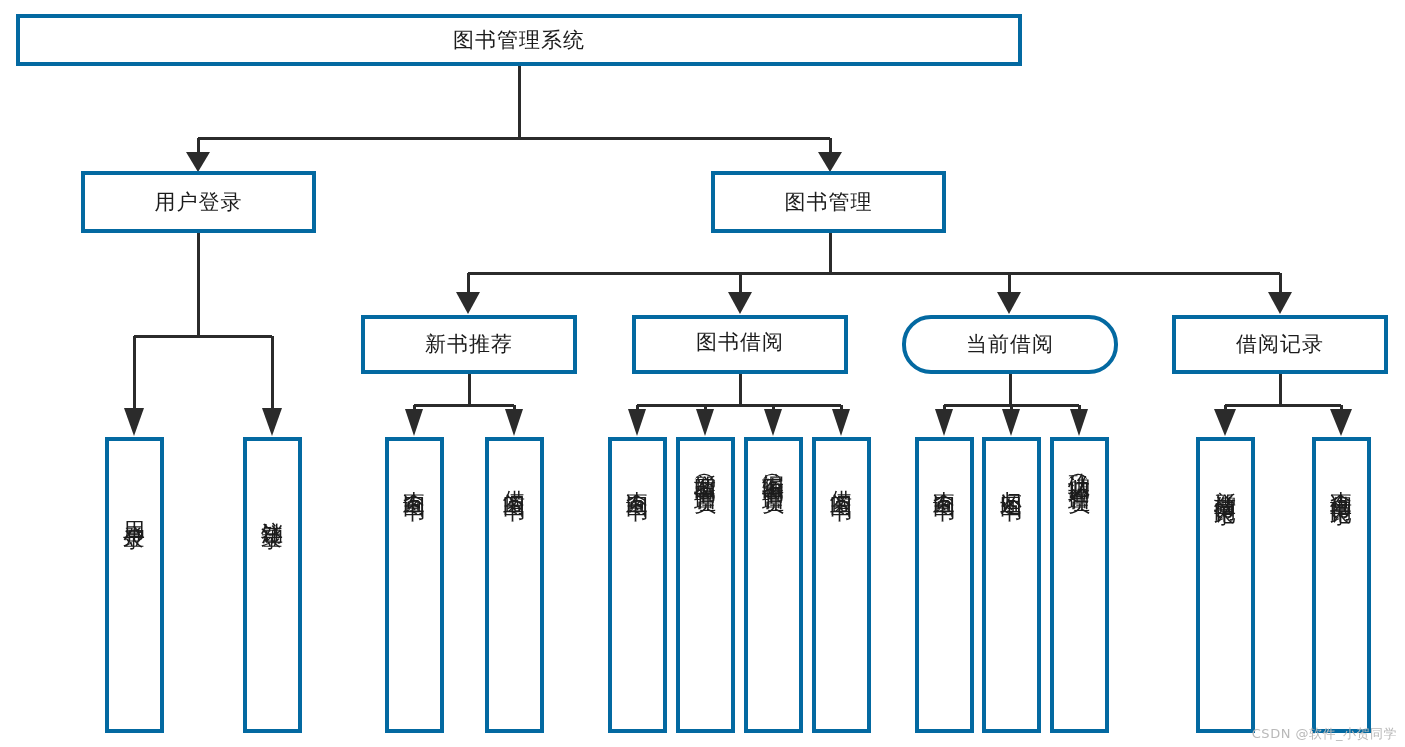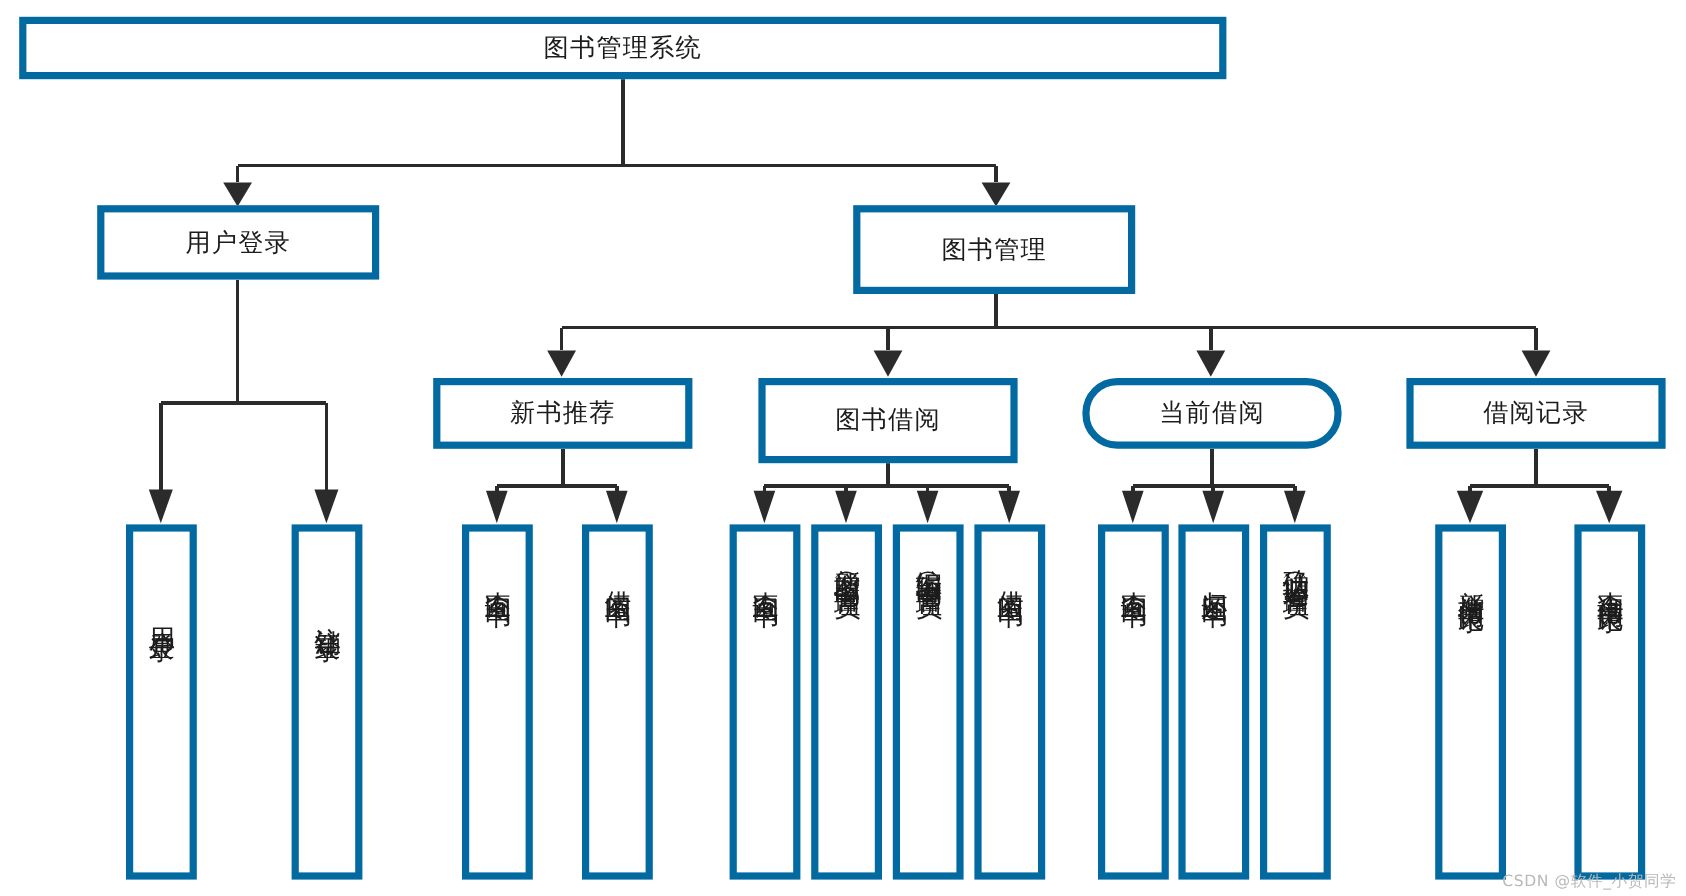--- a/index.html
+++ b/index.html
@@ -20,21 +20,21 @@
   svg.layer {
     position: absolute;
     left: 0;
     top: 0;
     width: 1405px;
     height: 747px;
   }
   .node-box {
     position: absolute;
     box-sizing: border-box;
-    border: 6px solid #0369a1;
+    border: 4px solid #0369a1;
     background: #ffffff;
     display: flex;
     align-items: center;
     justify-content: center;
   }
   .node-label {
     color: #1c1c1c;
     font-size: 21px;
     line-height: 1.25;
     letter-spacing: 1px;
@@ -146,28 +146,28 @@
     </g>
   </svg>
 
   <div class="node-box" style="left:16px; top:14px; width:1006px; height:52px;">
     <span class="node-label">图书管理系统</span>
   </div>
 
   <div class="node-box" style="left:81px; top:171px; width:235px; height:62px;">
     <span class="node-label">用户登录</span>
   </div>
-  <div class="node-box" style="left:711px; top:171px; width:235px; height:74px;">
+  <div class="node-box" style="left:711px; top:171px; width:235px; height:62px;">
     <span class="node-label">图书管理</span>
   </div>
 
   <div class="node-box" style="left:361px; top:315px; width:216px; height:59px;">
     <span class="node-label">新书推荐</span>
   </div>
-  <div class="node-box" style="left:632px; top:315px; width:216px; height:71px;">
+  <div class="node-box" style="left:632px; top:315px; width:216px; height:59px;font-family:Liberation Mono, monospace;">
     <span class="node-label">图书借阅</span>
   </div>
   <div class="node-box" style="left:902px; top:315px; width:216px; height:59px;border-radius:29px;">
     <span class="node-label">当前借阅</span>
   </div>
   <div class="node-box" style="left:1172px; top:315px; width:216px; height:59px;">
     <span class="node-label">借阅记录</span>
   </div>
 
   <div class="node-box leaf offset-a" style="left:105px; top:437px; width:59px; height:296px;">

